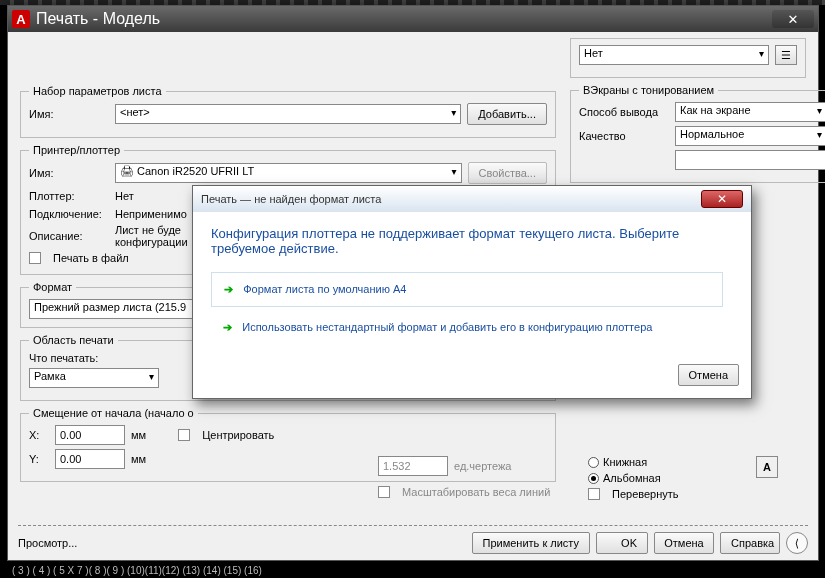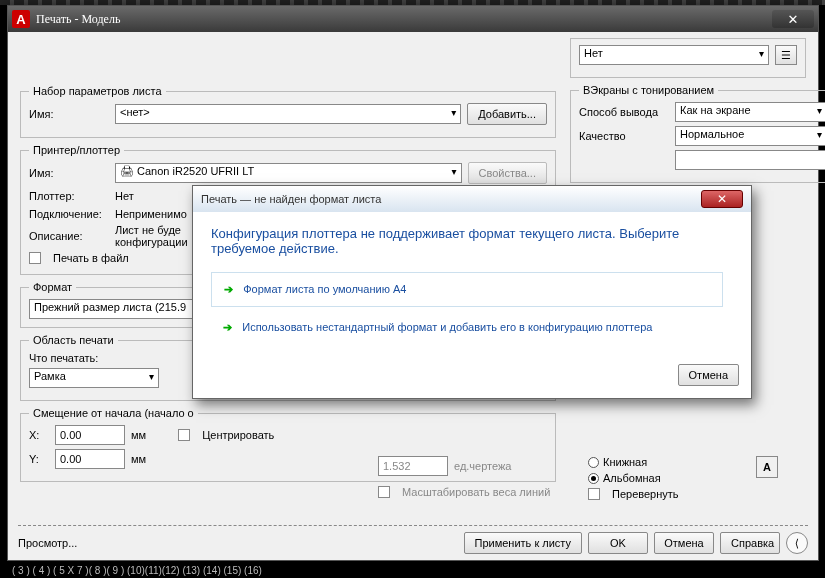--- a/index.html
+++ b/index.html
@@ -1,20 +1,20 @@
 <!DOCTYPE html>
 <html><head>
 <meta charset="utf-8">
 <style>
 * { box-sizing: border-box; font-family: Tahoma, sans-serif; font-size: 11px; }
 body { margin: 0; background: #000; width: 825px; height: 578px; position: relative; overflow: hidden; }
 .app-window { position: absolute; left: 7px; top: 5px; width: 812px; height: 556px; background: #f0f0f0; border: 1px solid #555; box-shadow: 0 0 10px rgba(0,0,0,0.5); }
 .titlebar { height: 26px; background: linear-gradient(#6a6a6a, #3a3a3a); color: #fff; display: flex; align-items: center; padding: 0 4px; }
 .titlebar .logo { width: 18px; height: 18px; background: #c00; color: #fff; font-weight: bold; display: flex; align-items: center; justify-content: center; border-radius: 2px; margin-right: 6px; font-size: 13px; }
-.titlebar .title { flex: 1; font-size: 12px; font-family: Liberation Serif, serif; }
+.titlebar .title { flex: 1; font-size: 16px; }
 .titlebar .close-x { width: 42px; height: 18px; background: linear-gradient(#555,#333); color: #fff; display: flex; align-items: center; justify-content: center; border-radius: 3px; font-size: 13px; cursor: pointer; }
 .app-body { padding: 6px 10px 6px 10px; display: flex; gap: 10px; }
 .left-col { flex: 1; margin-top: 47px; }
 .right-col { width: 240px; }
 fieldset { border: 1px solid #bbb; padding: 6px 8px 8px 8px; margin-bottom: 6px; }
 legend { font-size: 11px; padding: 0 4px; }
 .row { display: flex; align-items: center; gap: 6px; margin-bottom: 4px; }
 .row label { width: 80px; }
 .select { flex: 1; height: 20px; background: #fff; border: 1px solid #888; padding: 1px 18px 1px 4px; position: relative; cursor: pointer; }
 .select::after { content: "▾"; position: absolute; right: 4px; top: 2px; font-size: 10px; }
@@ -192,21 +192,21 @@
         </div>
     </div>
   </div>
 
   <div class="bottom-bar">
     <span style="cursor:pointer">Просмотр...</span>
     <div class="spacer"></div>
     <div class="btn">
         <span>Применить к листу</span>
       </div>
-    <div class="btn" style="width:60px;justify-content:center">
+    <div class="btn" style="width:52px;justify-content:flex-end">
         <span>OK</span>
       </div>
     <div class="btn" style="width:60px;justify-content:center">
         <span>Отмена</span>
       </div>
     <div class="btn" style="width:60px;justify-content:flex-start">
         <span>Справка</span>
       </div>
     <div class="round">⟨</div>
   </div>

